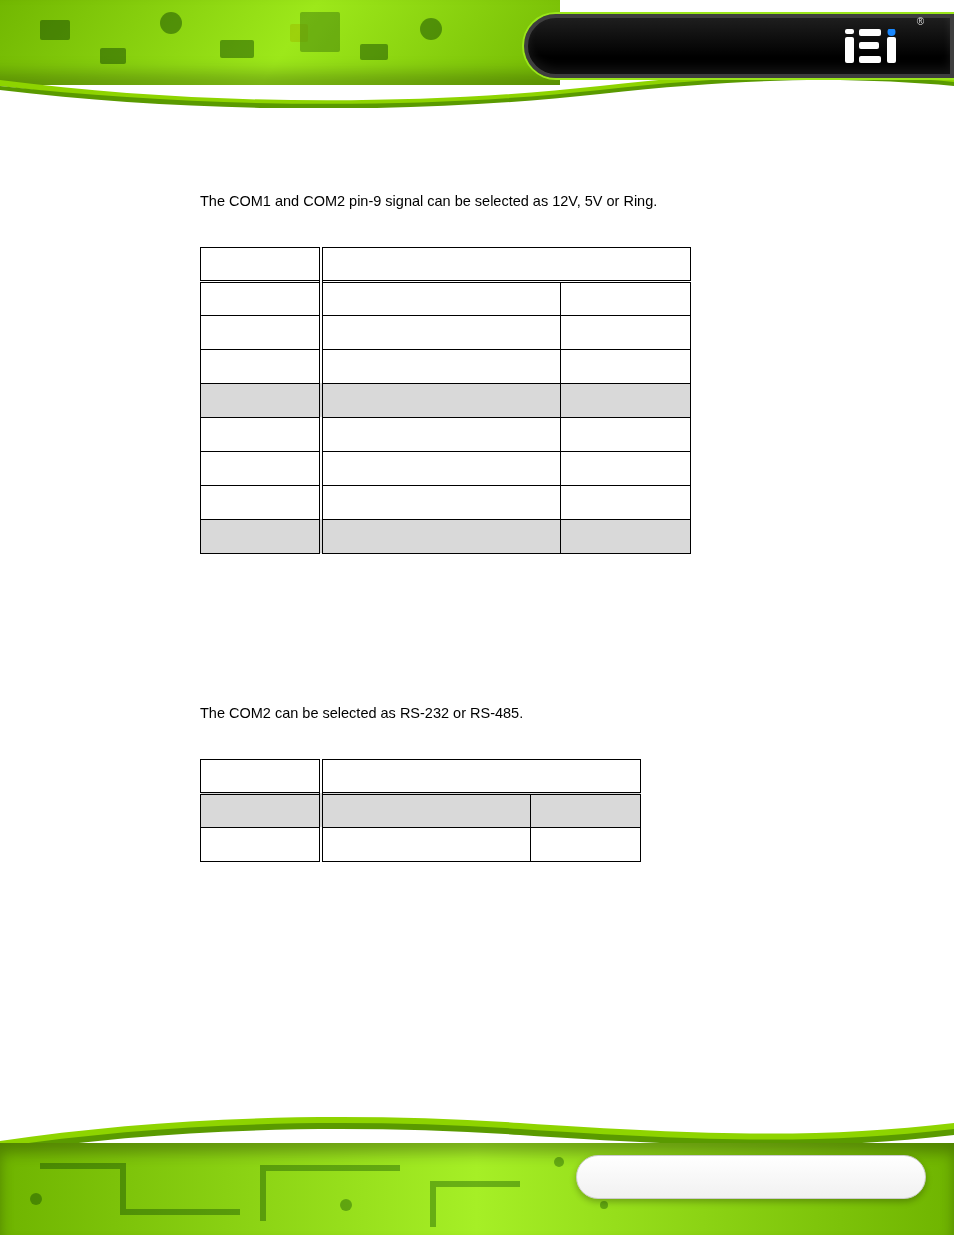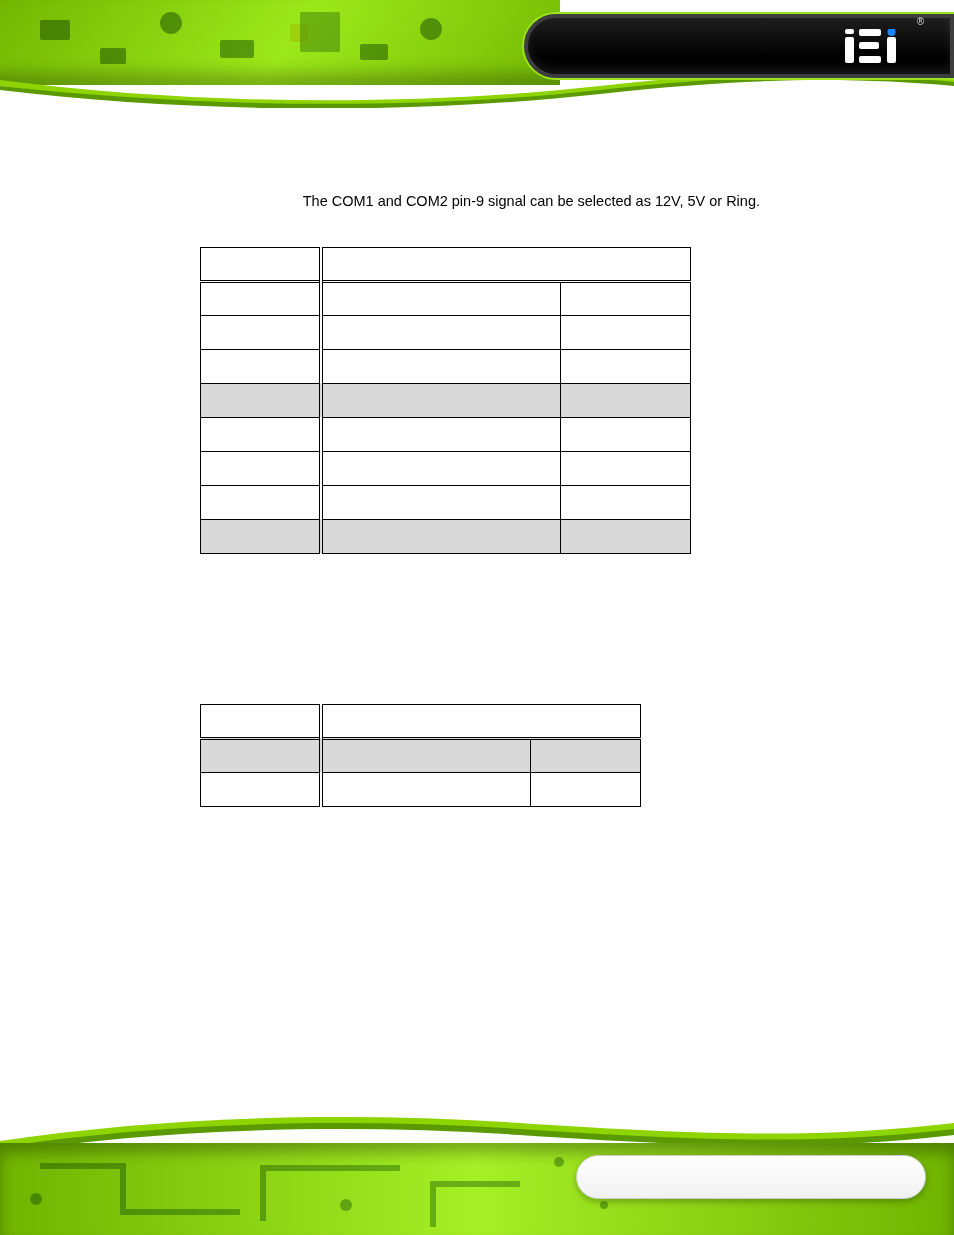--- a/index.html
+++ b/index.html
@@ -99,21 +99,20 @@
 
   
   .content {
     position: absolute;
     left: 200px;
     top: 192px;
     width: 560px;
     color: #000;
     font-size: 14.5px;
     line-height: 1.3;
-    text-align: right;
   }
   .para { margin-bottom: 36px; }
 
   table {
     border-collapse: collapse;
     width: 490px;
     table-layout: fixed;
   }
   table.t1 col.c1{width:120px}
   table.t1 col.c2{width:240px}
@@ -277,20 +276,21 @@
       <tr class="shaded">
           <td class="leftcol"></td>
           <td></td>
           <td></td>
         </tr>
     </tbody>
   </table>
 
   <div class="section-gap"></div>
 
+  <p class="para">The COM2 can be selected as RS-232 or RS-485.</p>
 
   <table class="t2">
     <colgroup>
         <col class="c1">
         <col class="c2">
         <col class="c3">
       </colgroup>
     <thead>
       <tr class="hrow">
         <th class="leftcol"></th>

